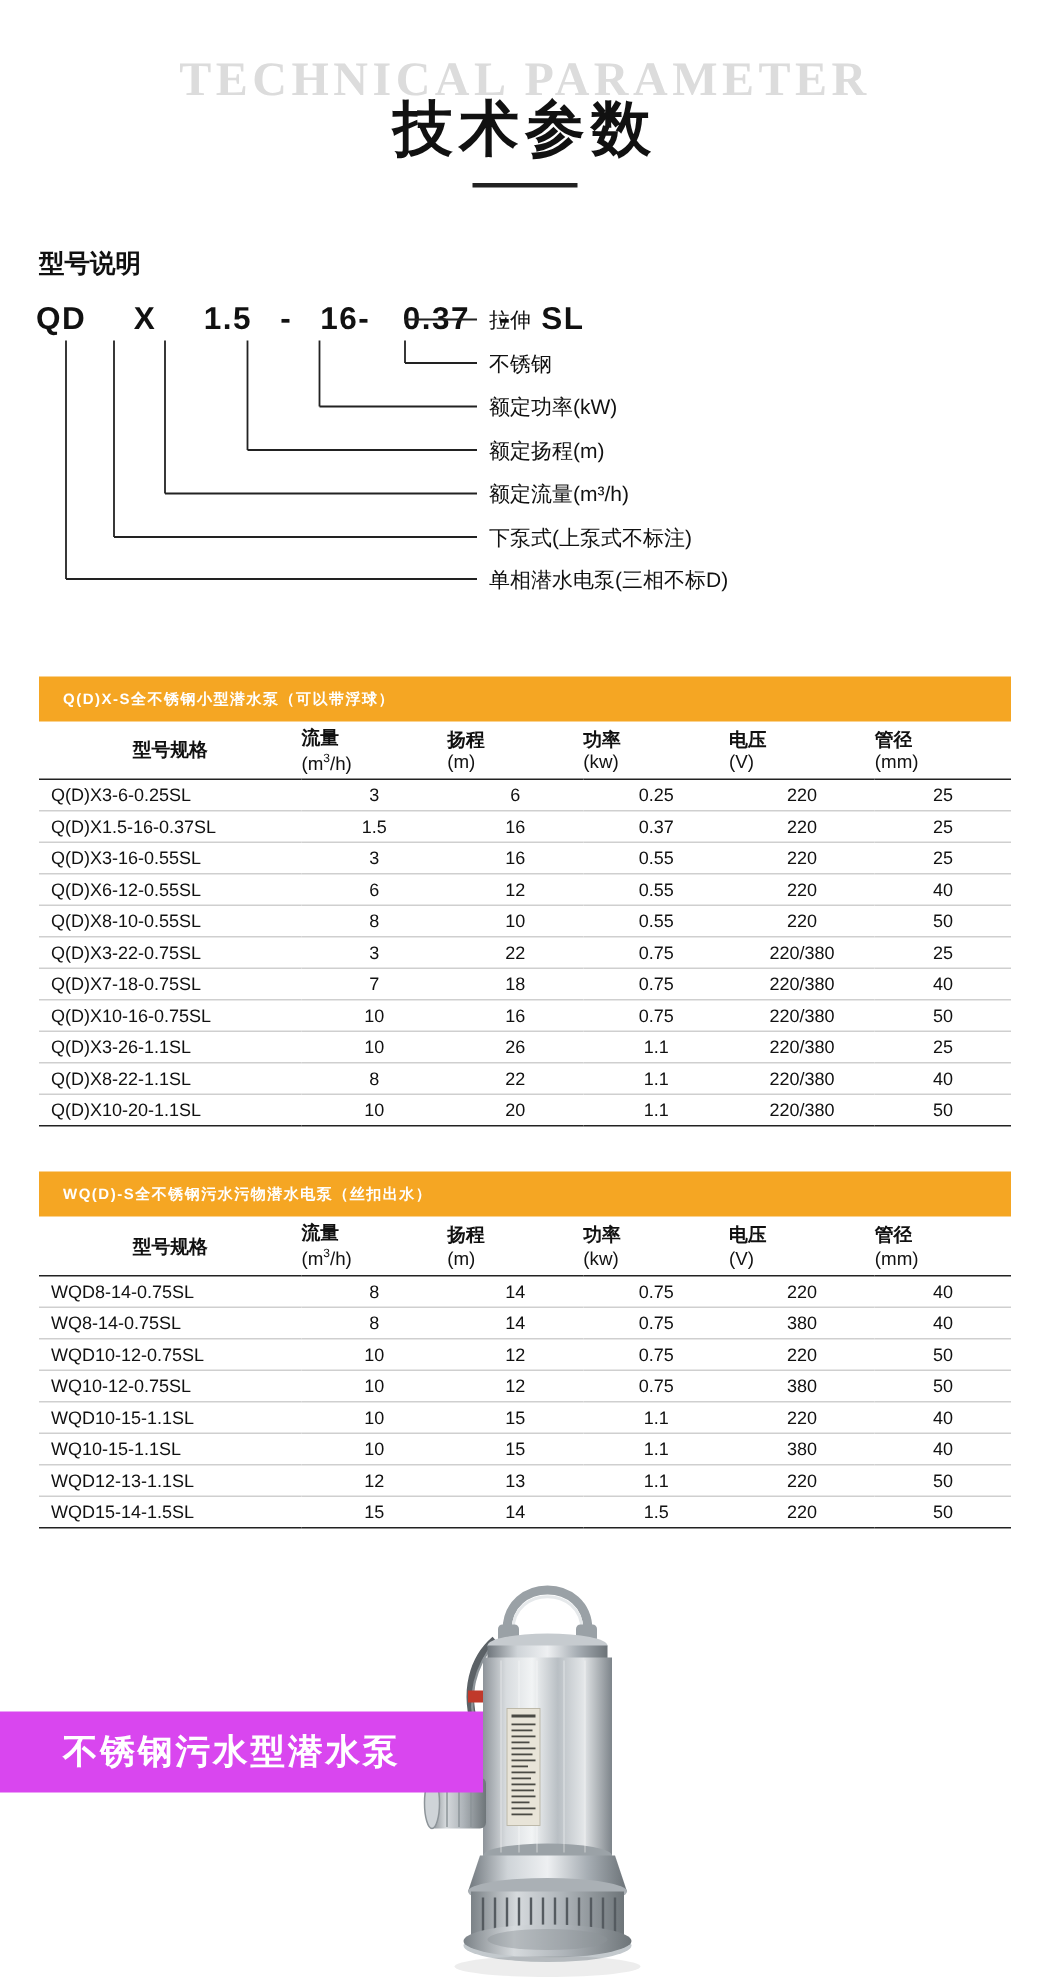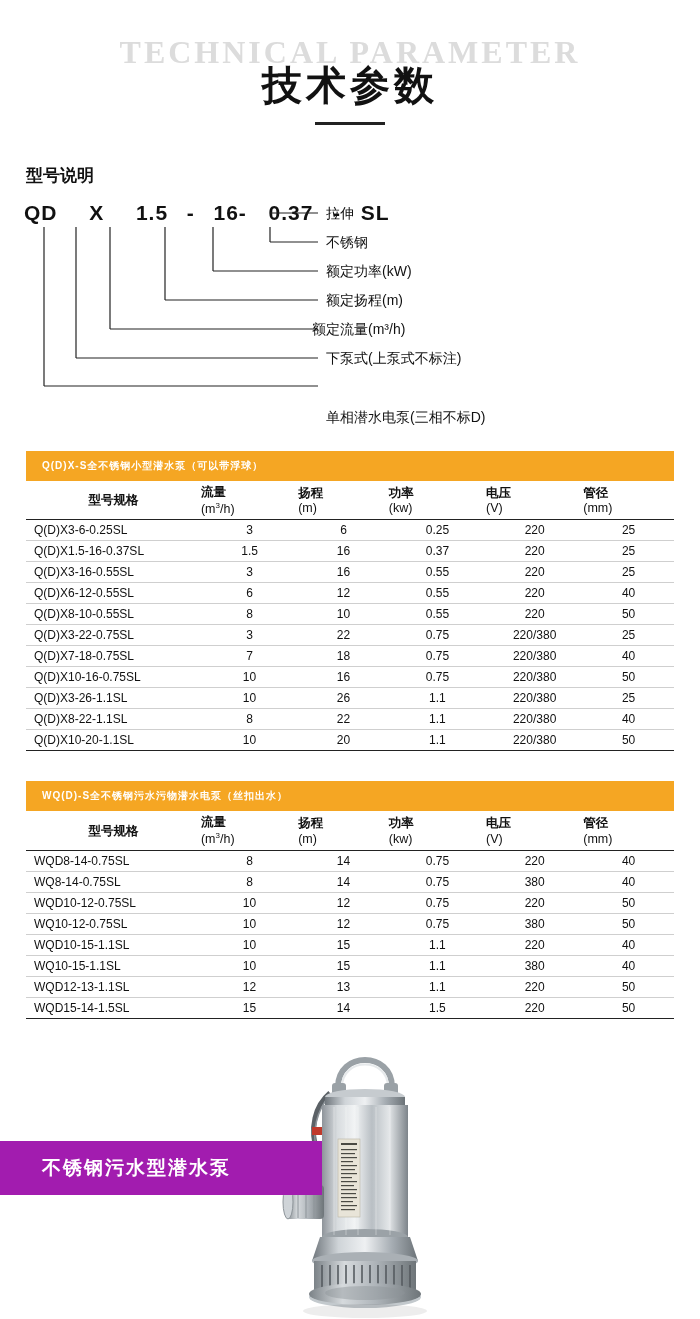--- a/index.html
+++ b/index.html
@@ -130,26 +130,26 @@
   
   .product {
     position: relative;
     margin-top: 16px;
     height: 300px;
   }
   .green-band {
     position: absolute;
     left: 0; top: 106px;
     width: 322px; height: 54px;
-    background: #a21caf;
+    background: #d946ef;
     display: flex;
     align-items: center;
     padding-left: 42px;
     color: #fff;
-    font-size: 19px;
+    font-size: 23px;
     font-weight: bold;
     letter-spacing: 2px;
   }
   .pump { position: absolute; left: 250px; top: 0; }
 </style>
 </head>
 <body>
 
 <div class="page">
 
@@ -196,23 +196,23 @@
       <line x1="110" y1="128" x2="318" y2="128" stroke="#222" stroke-width="1.2"></line>
       <line x1="165" y1="99" x2="318" y2="99" stroke="#222" stroke-width="1.2"></line>
       <line x1="213" y1="70" x2="318" y2="70" stroke="#222" stroke-width="1.2"></line>
       <line x1="270" y1="41" x2="318" y2="41" stroke="#222" stroke-width="1.2"></line>
     </svg>
 
     <div class="label" style="left:326px; top:4px;">拉伸</div>
     <div class="label" style="left:326px; top:33px;">不锈钢</div>
     <div class="label" style="left:326px; top:62px;">额定功率(kW)</div>
     <div class="label" style="left:326px; top:91px;">额定扬程(m)</div>
-    <div class="label" style="left:312px; top:120px;">额定流量(m³/h)</div>
+    <div class="label" style="left:326px; top:120px;">额定流量(m³/h)</div>
     <div class="label" style="left:326px; top:149px;">下泵式(上泵式不标注)</div>
-    <div class="label" style="left:326px; top:177px;margin-top:31px;">单相潜水电泵(三相不标D)</div>
+    <div class="label" style="left:326px; top:177px;">单相潜水电泵(三相不标D)</div>
   </div>
 
   <div class="band">Q(D)X-S全不锈钢小型潜水泵（可以带浮球）</div>
   <table class="spec">
     <thead>
       <tr>
         <th class="first" style="width:27%">
           <span>型号规格</span>
         </th>
         <th style="width:15%">

